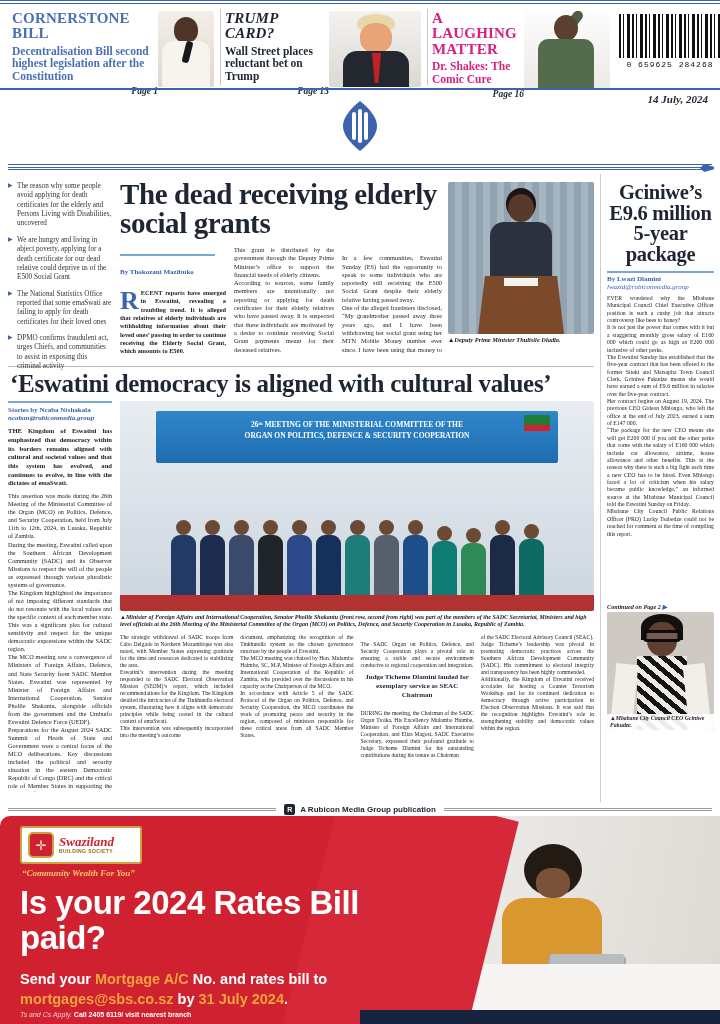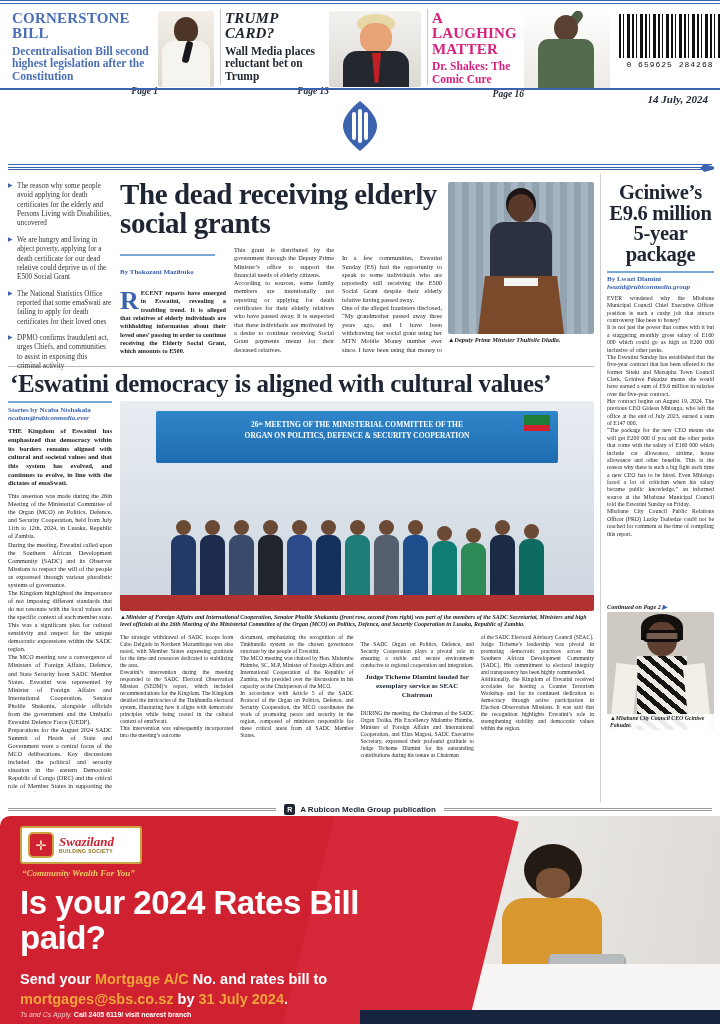--- a/index.html
+++ b/index.html
@@ -98,21 +98,21 @@
   .demo-cap { margin:3px 0 5px; font-size:6px; font-weight:bold; font-style:italic; color:#222; line-height:1.3; }
   .demo-cols { display:flex; gap:7px; height:158px; overflow:hidden; }
   .dcol { flex:1; font-size:5.6px; line-height:1.25; text-align:justify; color:#222; white-space:pre-line; }
   .dsub { font-size:7px; font-weight:bold; text-align:center; color:#1e2633; line-height:1.25; margin:4px 0; }
 
   
   .rail-headline { font-size:20.5px; font-weight:bold; color:#1e2633; text-align:center; line-height:1.0; letter-spacing:-.3px; padding-top:8px; }
   .rail-sub { font-size:11px; font-weight:bold; color:#1e2633; text-align:center; line-height:1.18; margin-top:8px; }
   .rail-rule { border-top:2px solid #7ba7d4; width:100%; margin:7px 0 2px; }
   .rail-by { font-size:7px; font-weight:bold; color:#3c63ad; }
-  .rail-email { font-size:7px; font-weight:bold; font-style:italic; color:#3c63ad; margin-bottom:4px; }
+  .rail-email { font-size:7px; font-weight:normal; font-style:italic; color:#3c63ad; margin-bottom:4px; }
   .rail-body { font-size:5.8px; line-height:1.27; text-align:justify; color:#222; white-space:pre-line; height:306px; overflow:hidden; }
   .rail-cont { font-size:6.2px; font-weight:bold; font-style:italic; color:#222; margin:2px 0; }
   .rail-photo { position:relative; height:118px; background:#cfc9c3; border-radius:2px; overflow:hidden; margin-top:2px; }
   .rail-photo .hair { position:absolute; left:34px; top:2px; width:42px; height:26px; border-radius:50% 50% 0 0; background:#14100e; }
   .rail-photo .face { position:absolute; left:40px; top:10px; width:30px; height:34px; border-radius:45%; background:#5f4030; }
   .rail-photo .glasses { position:absolute; left:36px; top:18px; width:38px; height:12px; border:3px solid #0d0d0d; border-radius:4px; background:rgba(255,255,255,.15); }
   .rail-photo .scarf { position:absolute; left:30px; top:44px; width:50px; height:74px; background:repeating-linear-gradient(40deg,#151515 0 5px,#ece8e2 5px 10px); }
   .rail-photo .jl, .rail-photo .jr { position:absolute; top:52px; width:22px; height:66px; background:#f2efe9; }
   .rail-photo .jl { left:6px; transform:rotate(6deg);} .rail-photo .jr { right:6px; transform:rotate(-6deg);}
   .rail-cap { position:absolute; left:0; right:0; bottom:0; background:rgba(255,255,255,.92); font-size:5.8px; font-weight:bold; font-style:italic; color:#222; padding:1px 3px; line-height:1.25; }
@@ -161,21 +161,21 @@
       </div>
       <div class="t-photo ph-man1">
           <div class="head"></div>
           <div class="body"></div>
           <div class="mic"></div>
         </div>
     </div>
     <div class="teaser t-dark">
       <div class="t-text" style="width:104px;">
         <div class="t-title">TRUMP CARD?</div>
-        <div class="t-sub">Wall Media places reluctant bet on Trump</div>
+        <div class="t-sub">Wall Street places reluctant bet on Trump</div>
         <div class="t-page">Page 13</div>
       </div>
       <div class="t-photo ph-trump">
           <div class="hair"></div>
           <div class="face"></div>
           <div class="suit"></div>
           <div class="tie"></div>
         </div>
     </div>
     <div class="teaser t-pink">
@@ -245,21 +245,21 @@
           </div>
         </div>
       </div>
 
       <div class="democracy">
         <div class="demo-headline">‘Eswatini democracy is aligned with cultural values’</div>
         <div class="demo-row">
           <div class="demo-left">
             <div class="stories-rule"></div>
             <div class="stories-by">Stories by Ncaba Ntshakala</div>
-            <div class="stories-email">ncaban@rubiconmedia.ever</div>
+            <div class="stories-email">ncaban@rubiconmedia.group</div>
             <div class="demo-lead">THE Kingdom of Eswatini has emphasized that democracy within its borders remains aligned with cultural and societal values and that this system has evolved, and continues to evolve, in line with the dictates of emaSwati.</div>
             <div class="demo-body">This assertion was made during the 26th Meeting of the Ministerial Committee of the Organ (MCO) on Politics, Defence, and Security Cooperation, held from July 11th to 12th, 2024, in Lusaka, Republic of Zambia.
 During the meeting, Eswatini called upon the Southern African Development Community (SADC) and its Observer Missions to respect the will of the people as expressed through various pluralistic systems of governance.
 The Kingdom highlighted the importance of not imposing different standards that do not resonate with the local values and the specific context of each member state. This was a significant plea for cultural sensitivity and respect for the unique democratic expressions within the SADC region.
 The MCO meeting saw a convergence of Ministers of Foreign Affairs, Defence, and State Security from SADC Member States. Eswatini was represented by Minister of Foreign Affairs and International Cooperation, Senator Pholile Shakantu, alongside officials from the government and the Umbutfo Eswatini Defence Force (UEDF).
 Preparations for the August 2024 SADC Summit of Heads of State and Government were a central focus of the MCO deliberations. Key discussions included the political and security situation in the eastern Democratic Republic of Congo (DRC) and the critical role of Member States in supporting the success of the security mission in the region.</div>
           </div>
           <div class="demo-main">
             <div class="group-photo">
               <div class="g-banner">

